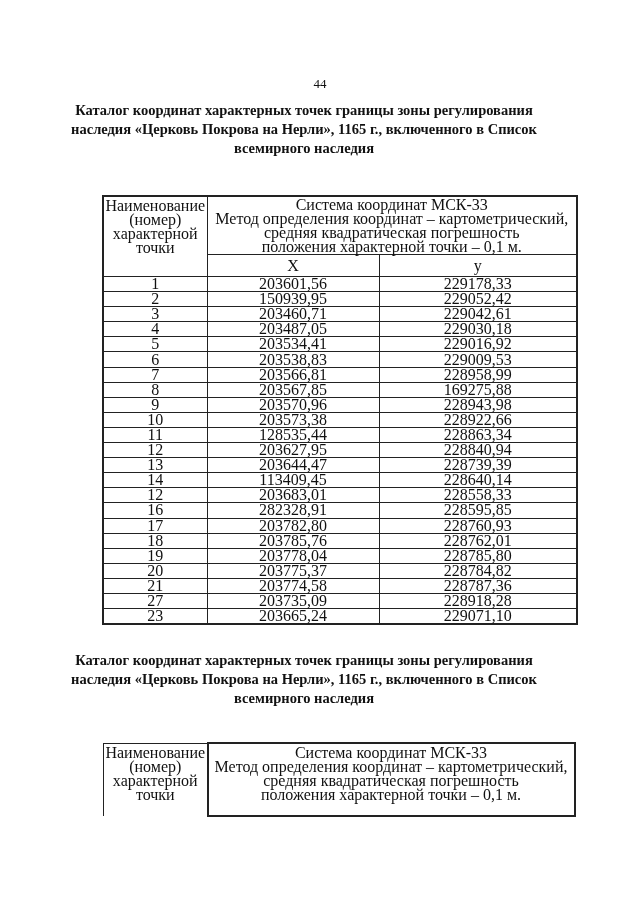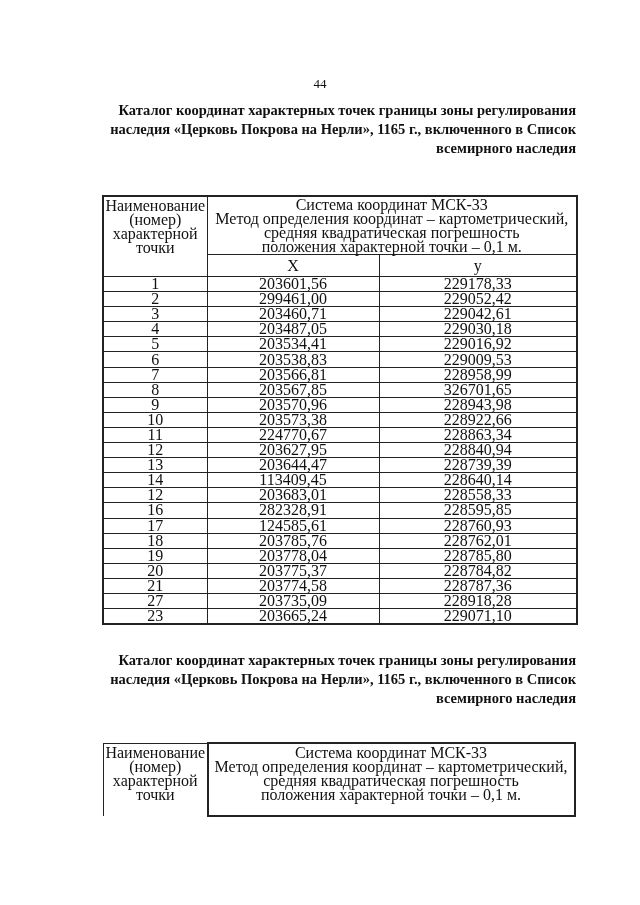--- a/index.html
+++ b/index.html
@@ -1,19 +1,19 @@
 <!DOCTYPE html>
 <html><head>
 <meta charset="utf-8">
 <style>
   html, body { margin:0; padding:0; background:#ffffff; }
   body { width:640px; height:905px; position:relative; overflow:hidden;
          font-family: "Liberation Serif", "DejaVu Serif", serif; color:#111; }
   .page-num { position:absolute; top:76px; left:0; width:640px; text-align:center; font-size:13px; }
-  .title { position:absolute; left:96px; width:480px; text-align:right; font-weight:bold;
+  .title { position:absolute; left:64px; width:480px; text-align:center; font-weight:bold;
            font-size:14.5px; line-height:19px; }
   .title span { display:block; }
   #t1 { top:101px; }
   #t2 { top:651px; }
   table.coords { position:absolute; border-collapse:collapse; font-size:16px; table-layout:fixed; }
   table.coords td { border:1px solid #222; text-align:center; padding:0; line-height:14px; }
   #tbl1 { left:102px; top:195px; width:474px; border:2px solid #222; }
   #tbl1 col.c1 { width:104px; }
   #tbl1 col.c2 { width:172px; }
   #tbl1 col.c3 { width:198px; }
@@ -65,21 +65,21 @@
   </tr>
   </tbody>
     <tbody id="tbody1">
       <tr class="data">
         <td>1</td>
         <td>203601,56</td>
         <td>229178,33</td>
       </tr>
       <tr class="data">
         <td>2</td>
-        <td>299461,00</td>
+        <td>150939,95</td>
         <td>229052,42</td>
       </tr>
       <tr class="data">
         <td>3</td>
         <td>203460,71</td>
         <td>229042,61</td>
       </tr>
       <tr class="data">
         <td>4</td>
         <td>203487,05</td>
@@ -96,35 +96,35 @@
         <td>229009,53</td>
       </tr>
       <tr class="data">
         <td>7</td>
         <td>203566,81</td>
         <td>228958,99</td>
       </tr>
       <tr class="data">
         <td>8</td>
         <td>203567,85</td>
-        <td>326701,65</td>
+        <td>169275,88</td>
       </tr>
       <tr class="data">
         <td>9</td>
         <td>203570,96</td>
         <td>228943,98</td>
       </tr>
       <tr class="data">
         <td>10</td>
         <td>203573,38</td>
         <td>228922,66</td>
       </tr>
       <tr class="data">
         <td>11</td>
-        <td>224770,67</td>
+        <td>128535,44</td>
         <td>228863,34</td>
       </tr>
       <tr class="data">
         <td>12</td>
         <td>203627,95</td>
         <td>228840,94</td>
       </tr>
       <tr class="data">
         <td>13</td>
         <td>203644,47</td>
@@ -140,21 +140,21 @@
         <td>203683,01</td>
         <td>228558,33</td>
       </tr>
       <tr class="data">
         <td>16</td>
         <td>282328,91</td>
         <td>228595,85</td>
       </tr>
       <tr class="data">
         <td>17</td>
-        <td>124585,61</td>
+        <td>203782,80</td>
         <td>228760,93</td>
       </tr>
       <tr class="data">
         <td>18</td>
         <td>203785,76</td>
         <td>228762,01</td>
       </tr>
       <tr class="data">
         <td>19</td>
         <td>203778,04</td>

